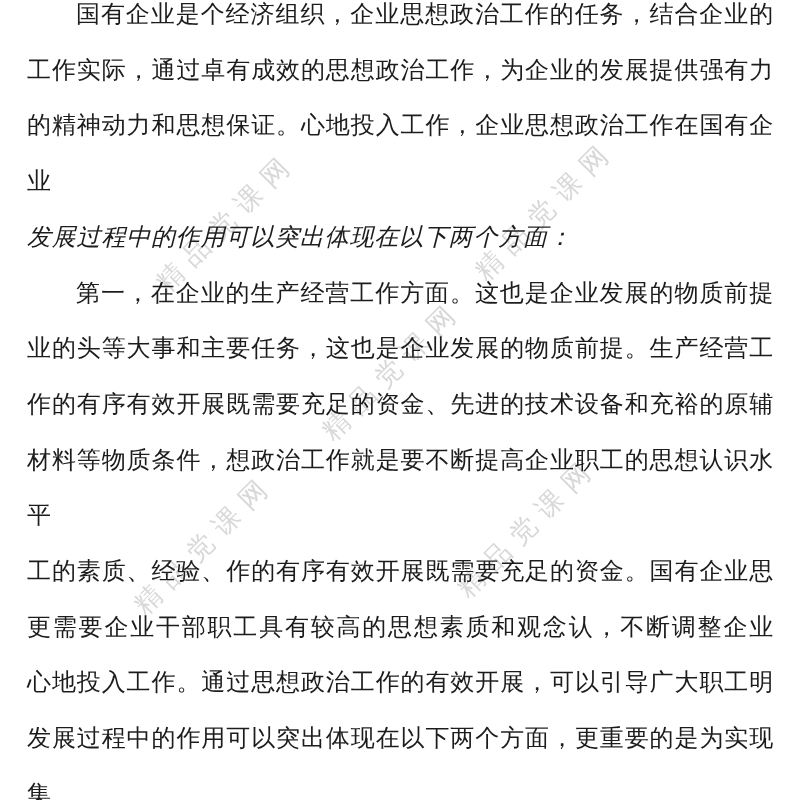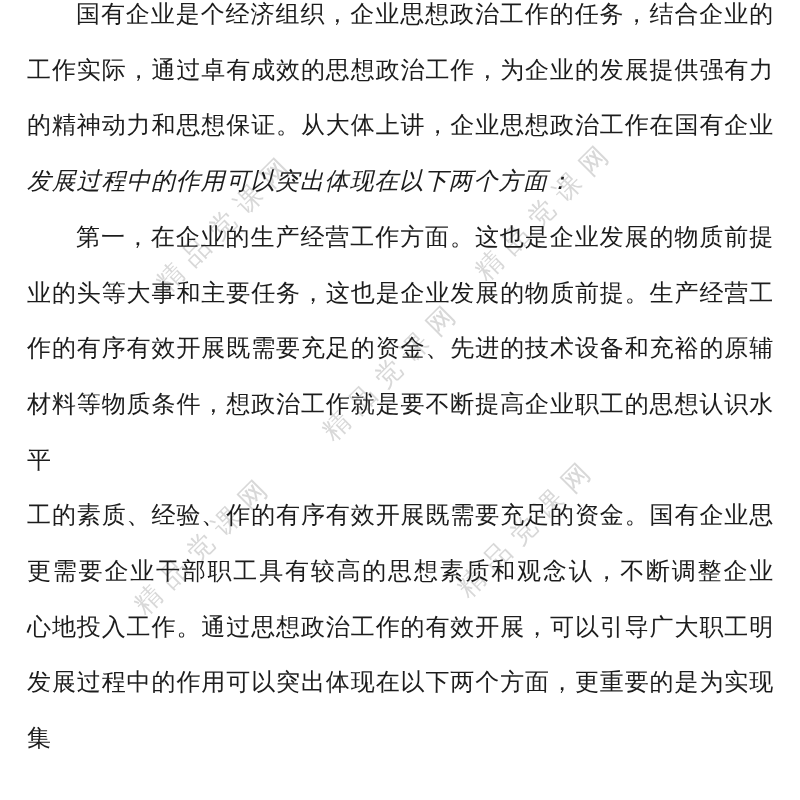--- a/index.html
+++ b/index.html
@@ -72,21 +72,21 @@
     <div class="wm">精品党课网</div>
     <div class="wm">精品党课网</div>
     <div class="wm">精品党课网</div>
     <div class="wm">精品党课网</div>
     <div class="wm">精品党课网</div>
   </div>
 
   <div class="text-layer">
     <div class="line indent">国有企业是个经济组织，企业思想政治工作的任务，结合企业的</div>
     <div class="line">工作实际，通过卓有成效的思想政治工作，为企业的发展提供强有力</div>
-    <div class="line">的精神动力和思想保证。从大体上讲，企业思想政治工作在国有企业</div>
+    <div class="line">的精神动力和思想保证。心地投入工作，企业思想政治工作在国有企业</div>
     <div class="line para-end">发展过程中的作用可以突出体现在以下两个方面：</div>
     <div class="line indent">第一，在企业的生产经营工作方面。这也是企业发展的物质前提</div>
     <div class="line">业的头等大事和主要任务，这也是企业发展的物质前提。生产经营工</div>
     <div class="line">作的有序有效开展既需要充足的资金、先进的技术设备和充裕的原辅</div>
     <div class="line">材料等物质条件，想政治工作就是要不断提高企业职工的思想认识水平</div>
     <div class="line">工的素质、经验、作的有序有效开展既需要充足的资金。国有企业思</div>
     <div class="line">更需要企业干部职工具有较高的思想素质和观念认，不断调整企业</div>
     <div class="line">心地投入工作。通过思想政治工作的有效开展，可以引导广大职工明</div>
     <div class="line">发展过程中的作用可以突出体现在以下两个方面，更重要的是为实现集</div>
   </div>

